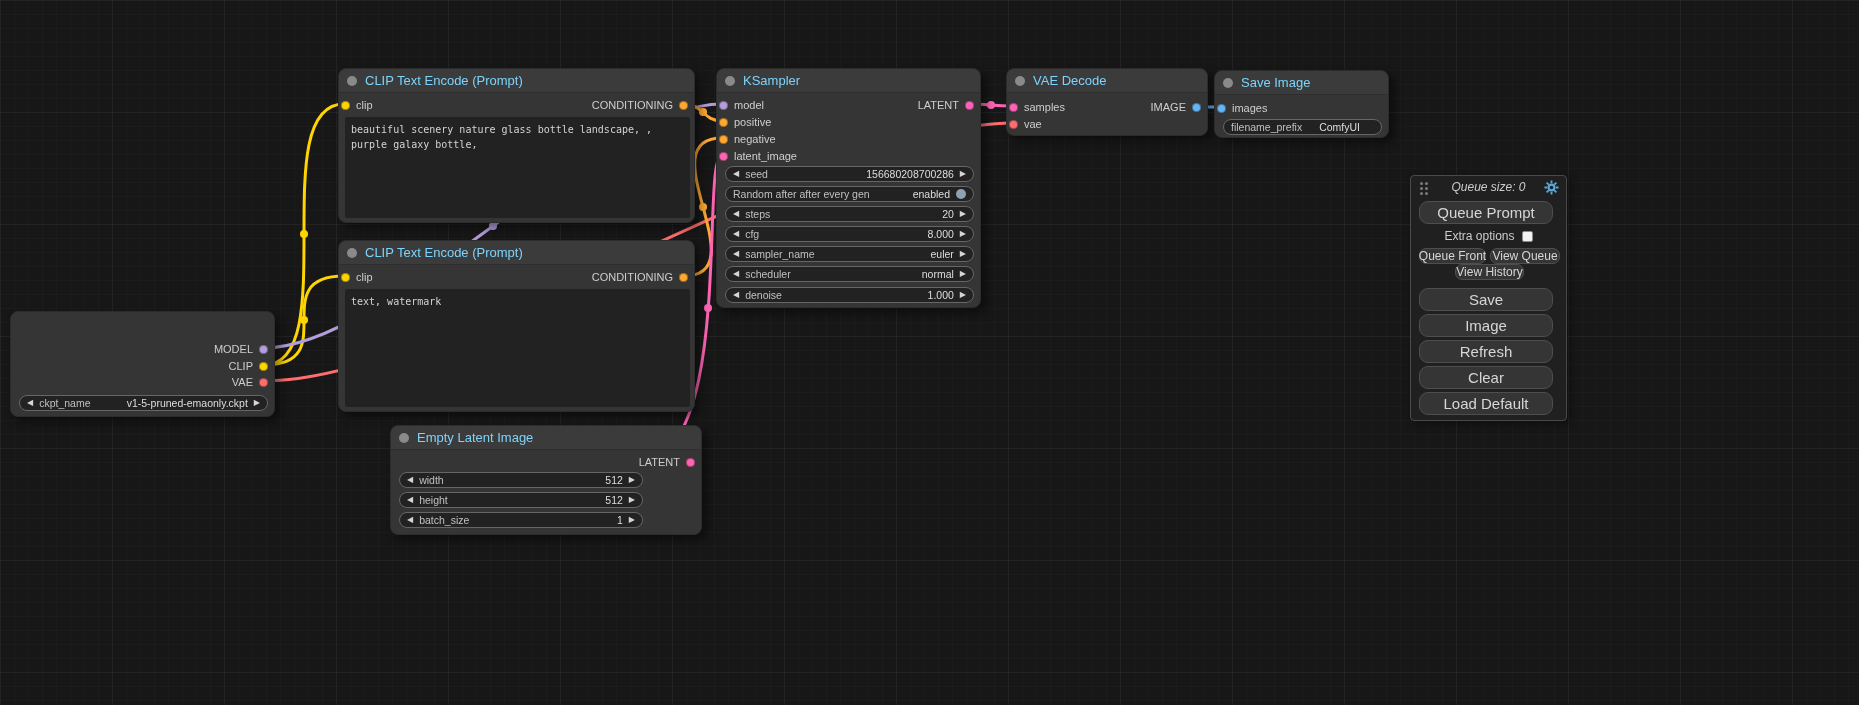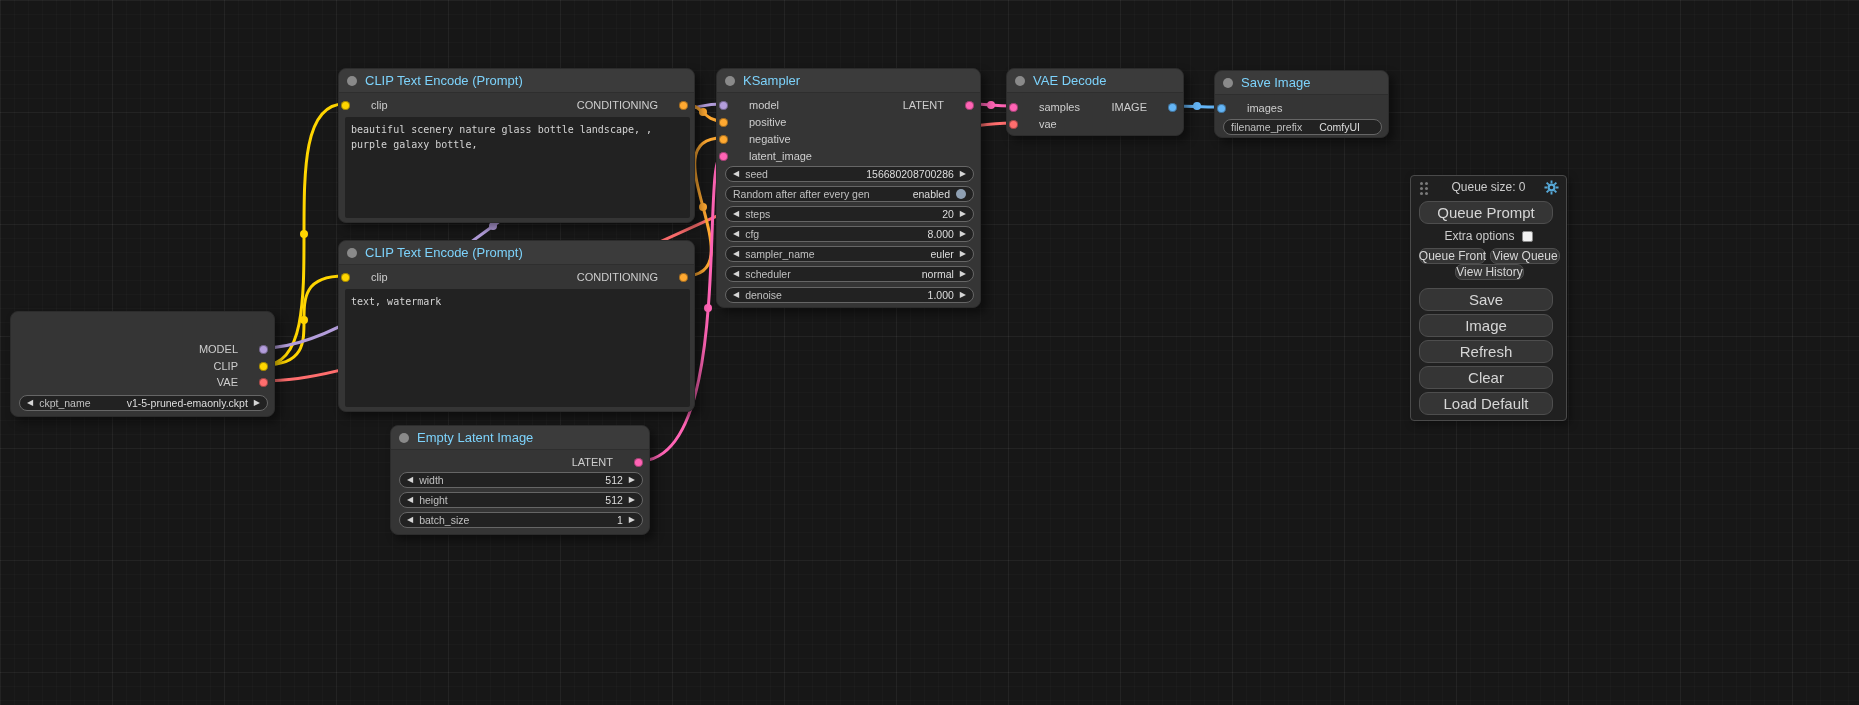--- a/index.html
+++ b/index.html
@@ -19,21 +19,21 @@
 
   .node { position:absolute; z-index:2; background:#353535; border:1px solid #2c2c2c;
           border-radius:8px; box-shadow:5px 5px 10px rgba(0,0,0,.45); }
   .node-title { height:24px; line-height:24px; background:#3b3b3b; border-radius:7px 7px 0 0;
                 color:#7dd3fc; font-size:13px; padding-left:26px; position:relative;
                 border-bottom:1px solid #2e2e2e; white-space:nowrap; }
   .collapse-dot { position:absolute; left:8px; top:7px; width:10px; height:10px;
                   border-radius:50%; background:#8a8a8a; }
 
   .port { position:absolute; display:flex; align-items:center; height:14px;
-          font-size:11px; color:#cecece; gap:21px; white-space:nowrap; }
+          font-size:11px; color:#cecece; gap:6px; white-space:nowrap; }
   .port.in  { left:2px; }
   .port.out { right:6px; flex-direction:row-reverse; }
   .port-dot { width:9px; height:9px; border-radius:50%; flex:0 0 auto;
               box-shadow:inset 0 0 0 1px rgba(0,0,0,.35); }
 
   .widget { position:absolute; height:16px; background:#222; border:1px solid #666;
             border-radius:8px; display:flex; align-items:center; font-size:10.5px;
             color:#c6c6c6; padding:0 7px; gap:6px; white-space:nowrap; }
   .widget .arrow  { font-size:8px; color:#d5d5d5; line-height:1; cursor:pointer; }
   .widget .wlabel { color:#c0c0c0; }
@@ -42,21 +42,21 @@
   .toggle-dot { width:10px; height:10px; border-radius:50%; flex:0 0 auto; }
 
   .prompt-area { position:absolute; background:#222; border:none; border-radius:2px;
                  color:#d3d3d3; font-family:"DejaVu Sans Mono", monospace; font-size:10px;
                  line-height:1.5; padding:5px 6px; resize:none; outline:none; }
 
   #queue-panel { position:absolute; left:1410px; top:175px; width:157px; height:246px;
                  background:#202020; border:1px solid #4a4a4a; border-radius:4px; z-index:3;
                  box-shadow:3px 3px 9px rgba(0,0,0,.4); }
   .qp-header { position:relative; height:22px; }
-  .qp-title  { text-align:center; line-height:22px; font-size:12px; color:#cccccc; }
+  .qp-title  { text-align:center; line-height:22px; font-size:12px; color:#cccccc;font-style:italic; }
   .drag-dots { position:absolute; left:9px; top:6px; width:3px; height:3px; background:#7a7a7a;
                border-radius:50%;
                box-shadow:5px 0 0 #7a7a7a, 0 5px 0 #7a7a7a, 5px 5px 0 #7a7a7a,
                           0 10px 0 #7a7a7a, 5px 10px 0 #7a7a7a; }
   .gear { position:absolute; right:7px; top:4px; cursor:pointer; }
 
   .qbtn { position:absolute; background:#353535; border:1px solid #4e4e4e; border-radius:9px;
           color:#d6d6d6; font-family:inherit; display:flex; align-items:center;
           justify-content:center; cursor:pointer; white-space:nowrap; }
   .qbtn.big   { left:8px; width:134px; height:23px; font-size:15px; }
@@ -210,21 +210,21 @@
       <span class="arrow">▶</span>
     </div>
     <div class="widget" style="left:8px;top:218px;width:249px">
       <span class="arrow">◀</span>
       <span class="wlabel">denoise</span>
       <span class="wvalue">1.000</span>
       <span class="arrow">▶</span>
     </div>
   </div>
 
-  <div class="node" style="left:1006px;top:68px;width:178px;height:68px">
+  <div class="node" style="left:1006px;top:68px;width:202px;height:68px">
     <div class="node-title">
       <span class="collapse-dot"></span>
       <span>VAE Decode</span>
     </div>
     <div class="port in" style="top:31px">
       <span class="port-dot" style="background-color: rgb(255, 100, 181);"></span>
       <span>samples</span>
     </div>
     <div class="port in" style="top:48px">
       <span class="port-dot" style="background-color: rgb(255, 110, 110);"></span>
@@ -244,21 +244,21 @@
     <div class="port in" style="top:30px">
       <span class="port-dot" style="background-color: rgb(100, 181, 246);"></span>
       <span>images</span>
     </div>
     <div class="widget" style="left:8px;top:48px;width:159px">
       <span class="wlabel">filename_prefix</span>
       <span class="wvalue pad">ComfyUI</span>
     </div>
   </div>
 
-  <div class="node" style="left:390px;top:425px;width:260px;height:110px">
+  <div class="node" style="left:390px;top:425px;width:312px;height:110px">
     <div class="node-title">
       <span class="collapse-dot"></span>
       <span>Empty Latent Image</span>
     </div>
     <div class="port out" style="top:29px">
       <span class="port-dot" style="background-color: rgb(255, 100, 181);"></span>
       <span>LATENT</span>
     </div>
     <div class="widget" style="left:8px;top:46px;width:244px">
       <span class="arrow">◀</span>

